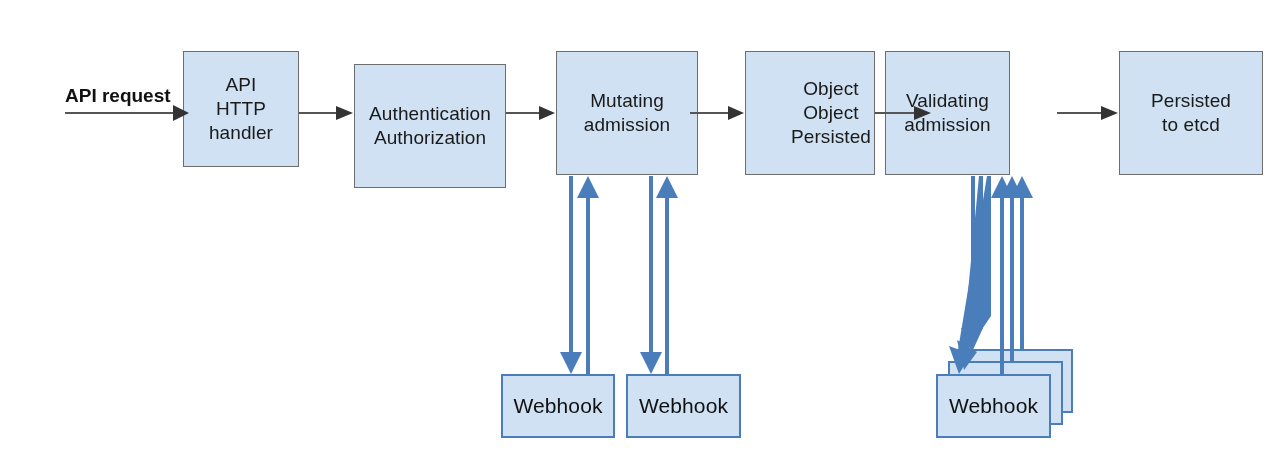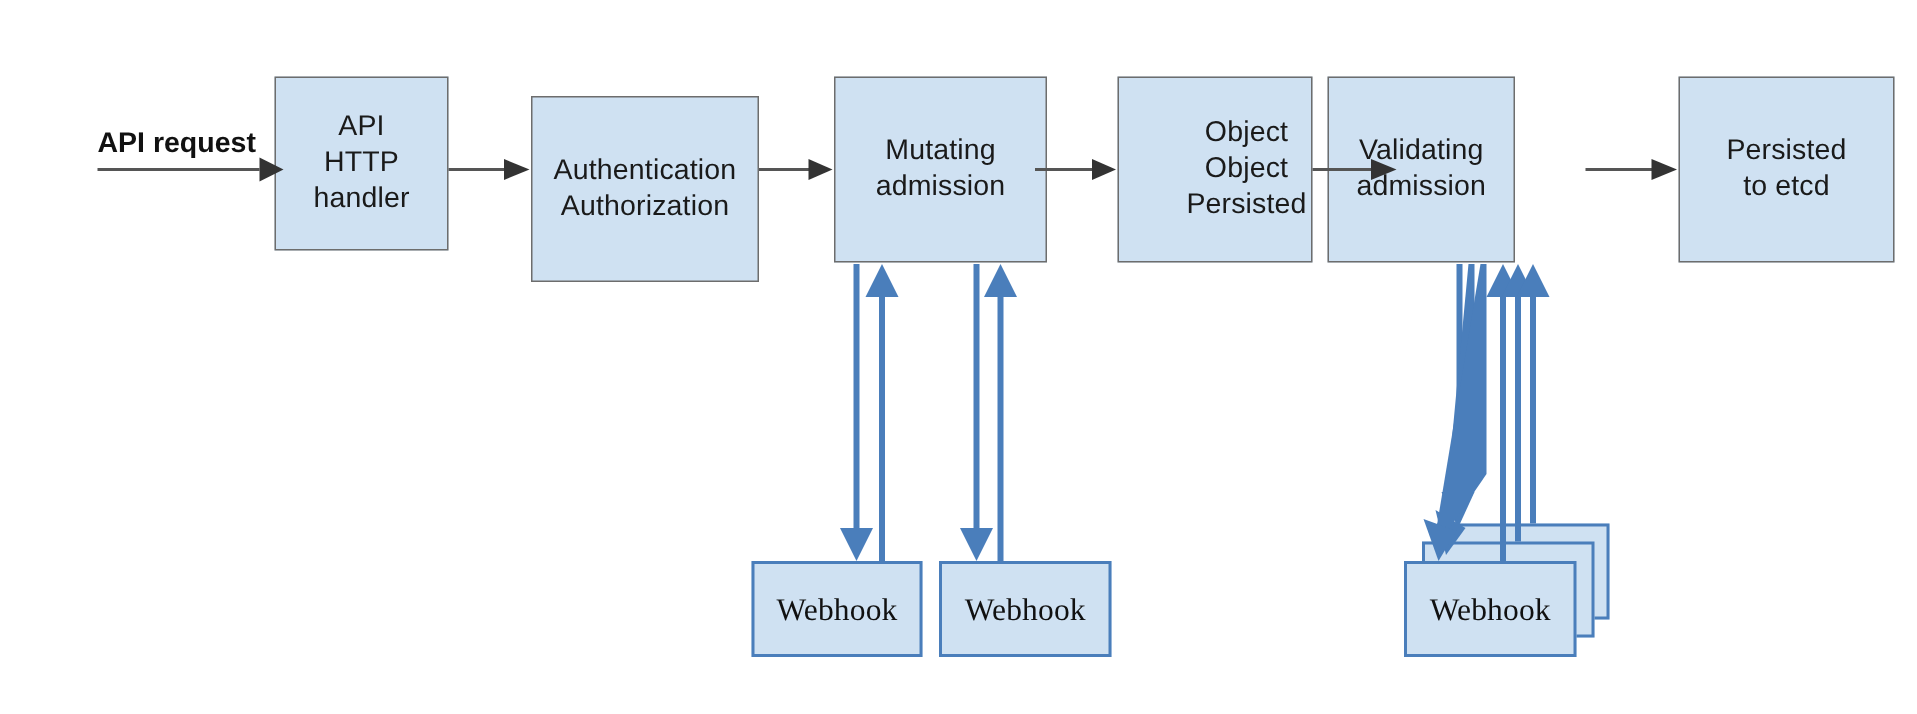--- a/index.html
+++ b/index.html
@@ -31,21 +31,20 @@
     font-size: 19px;
     line-height: 1.28;
     letter-spacing: .1px;
   }
   .node span { display: block; }
   .webhook {
     background: #cfe1f2;
     border: 2px solid #4a7ebb;
     font-size: 21px;
     color: #111111;
-    font-family: Liberation Serif, serif;
   }
   .webhook-ghost {
     background: #cfe1f2;
     border: 2px solid #4a7ebb;
   }
   .request-label {
     position: absolute;
     font-size: 19px;
     font-weight: bold;
     color: #111111;

